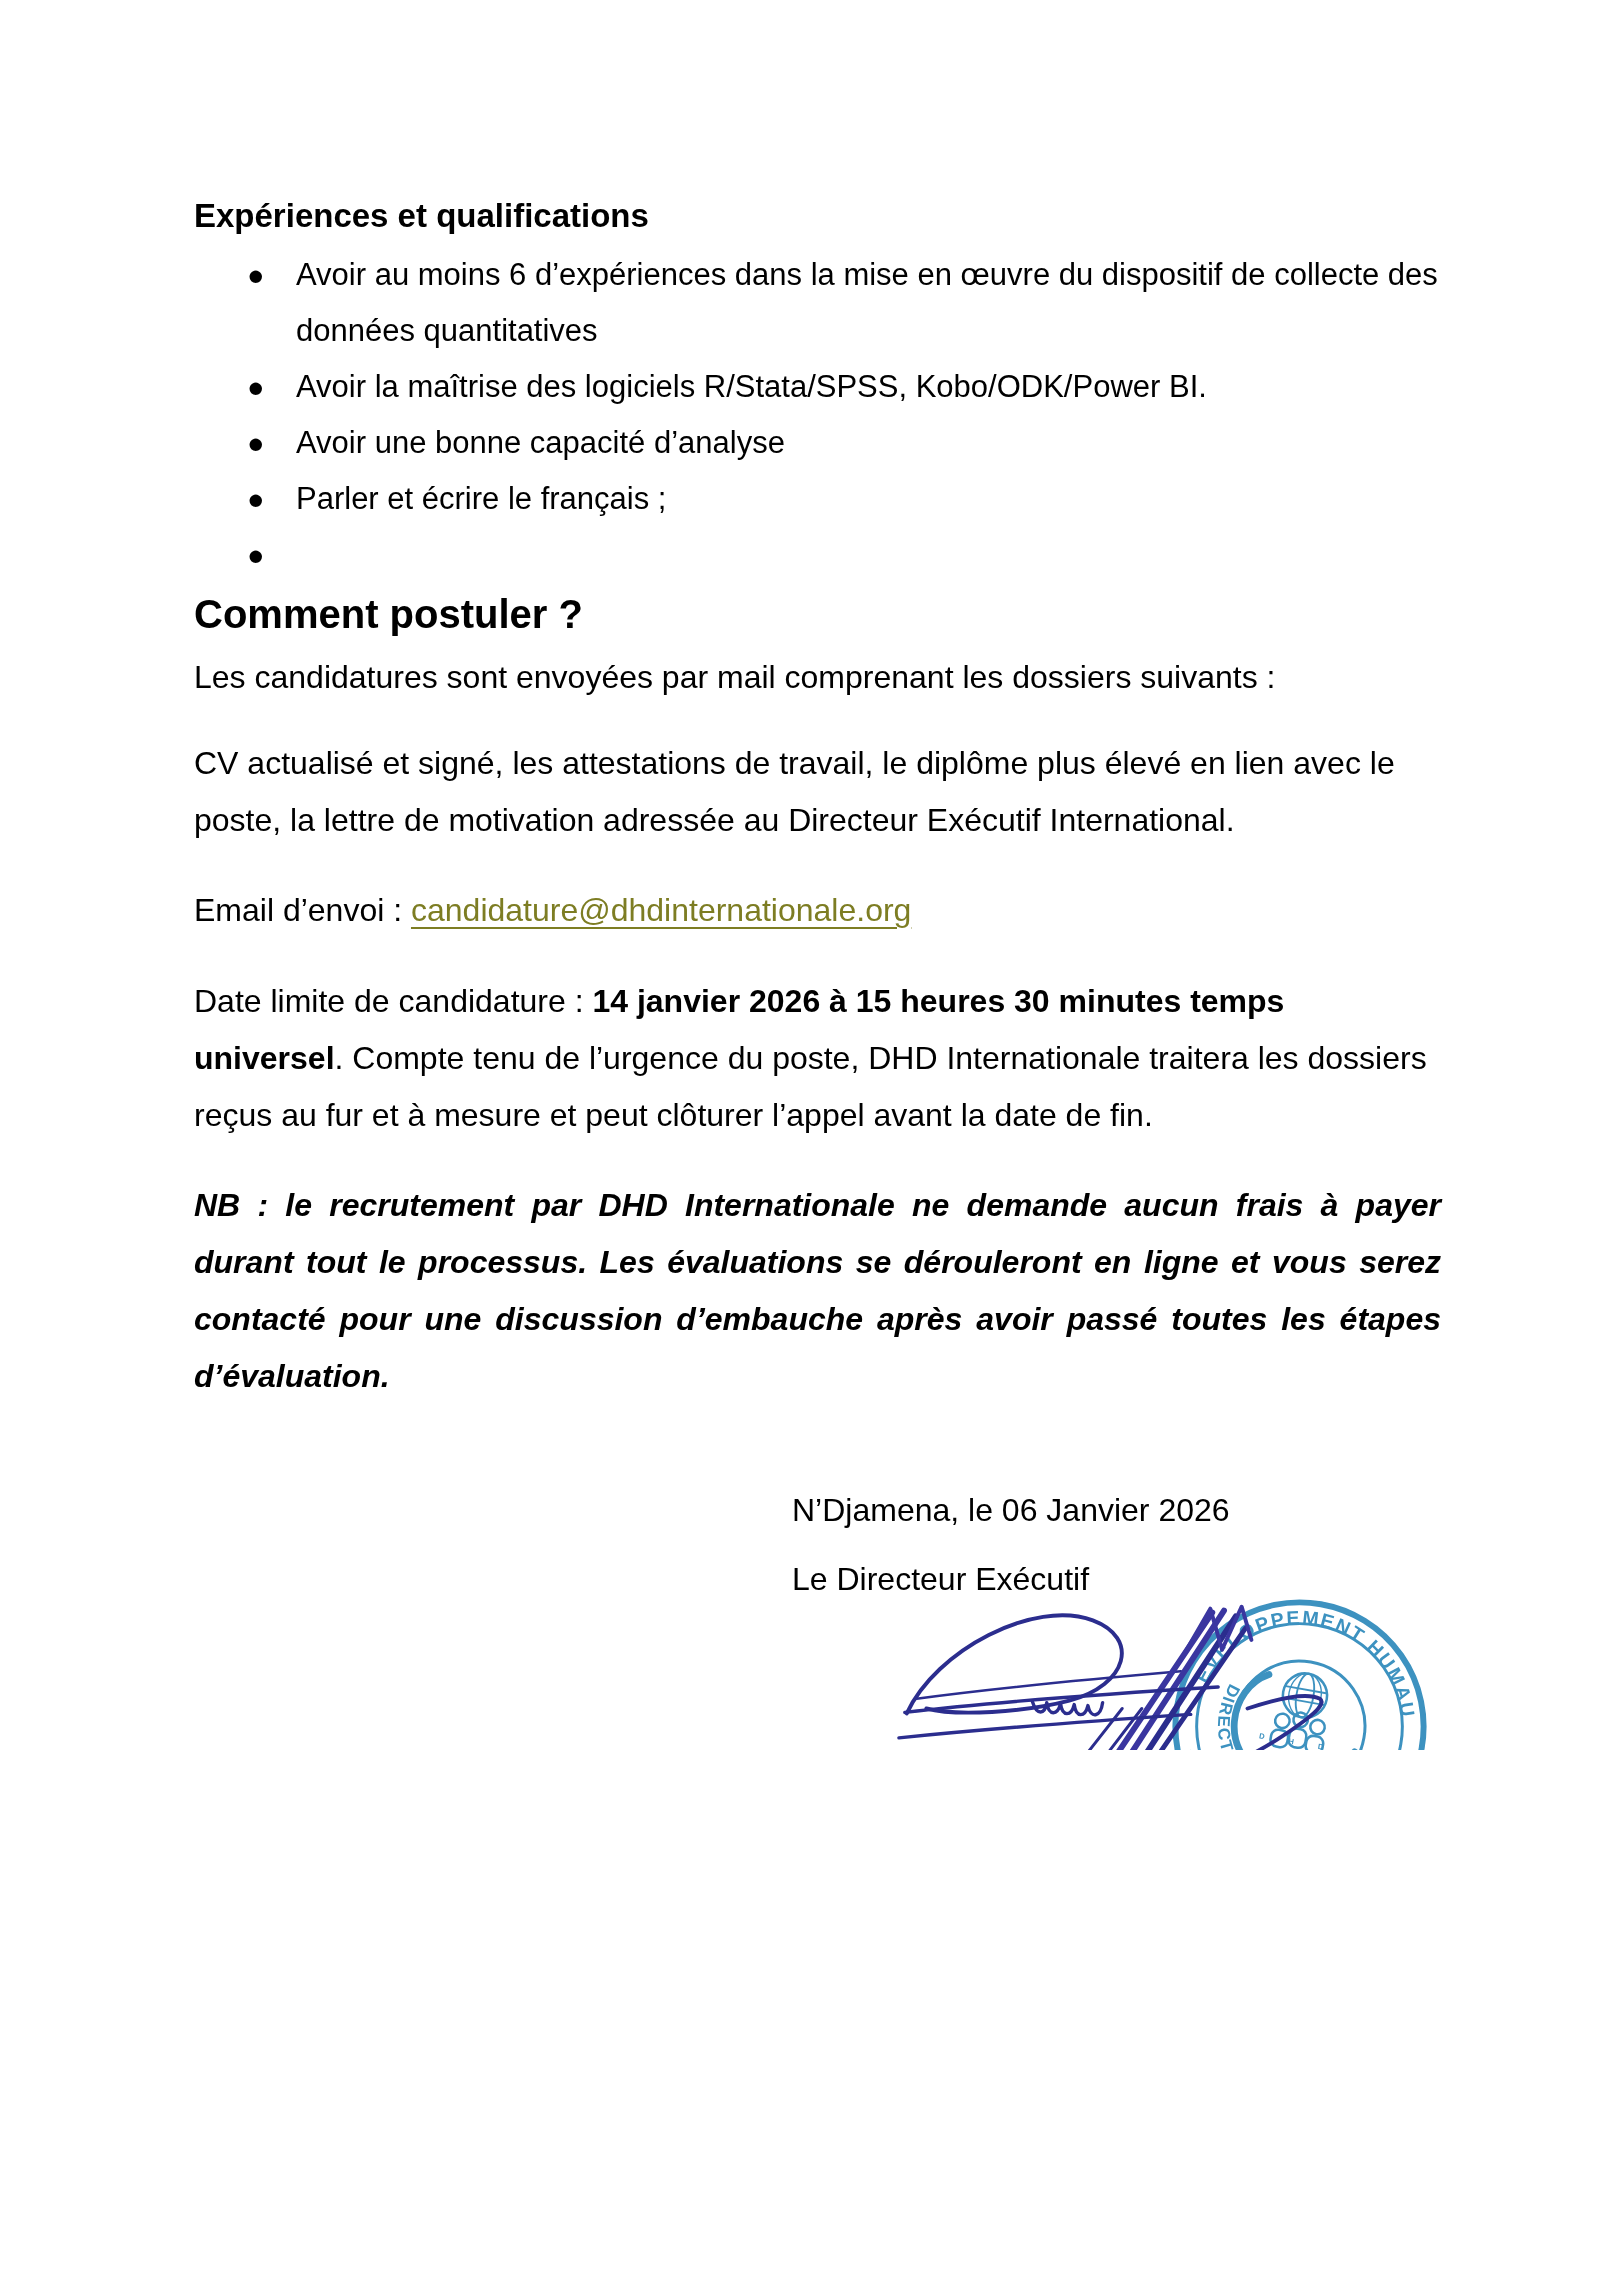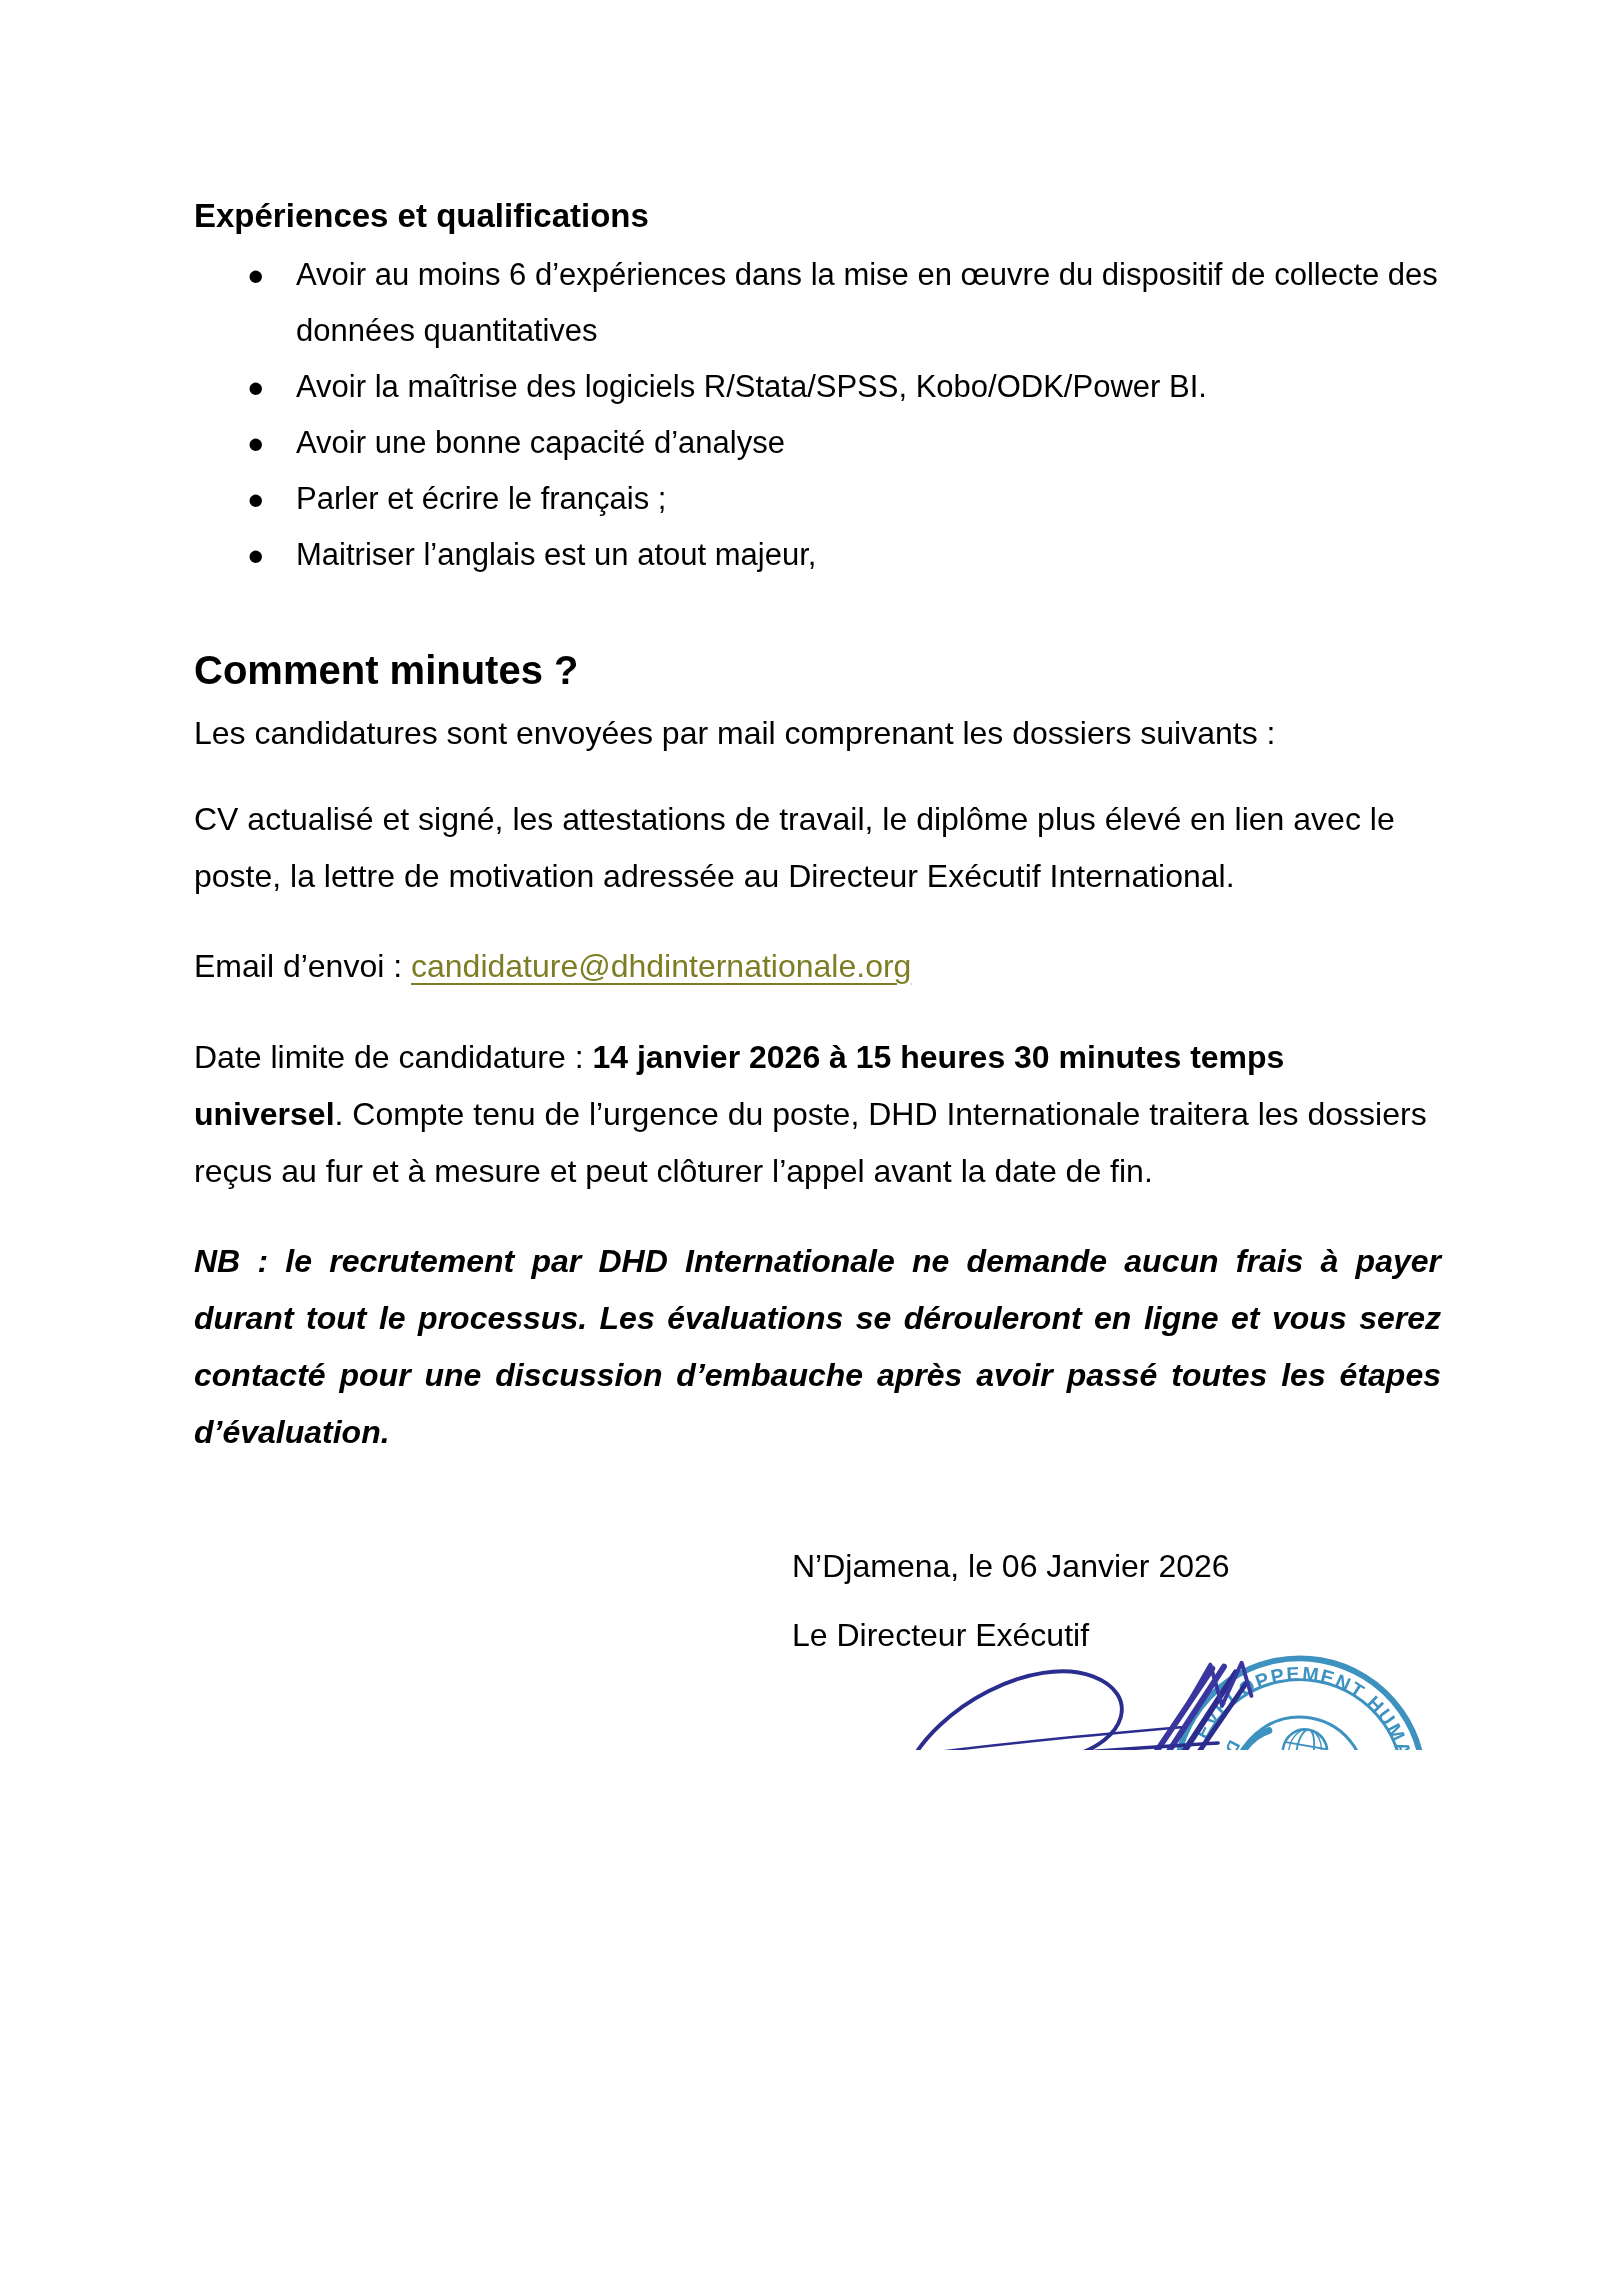--- a/index.html
+++ b/index.html
@@ -93,25 +93,24 @@
       <li>
         <span class="dot">●</span>
         <span>Avoir une bonne capacité d’analyse</span>
       </li>
       <li>
         <span class="dot">●</span>
         <span>Parler et écrire le français ;</span>
       </li>
       <li>
         <span class="dot">●</span>
-        <span>Maitriser l’anglais est un atout majeur,</span>
       </li>
     </ul>
 
-    <h2 class="apply-heading">Comment minutes ?</h2>
+    <h2 class="apply-heading">Comment postuler ?</h2>
 
     <p class="p-intro">Les candidatures sont envoyées par mail comprenant les dossiers suivants :</p>
 
     <p class="p-docs">CV actualisé et signé, les attestations de travail, le diplôme plus élevé en lien avec le poste, la lettre de motivation adressée au Directeur Exécutif International.</p>
 
     <p class="p-email"><span>Email d’envoi : </span><a class="email-link">candidature@dhdinternationale.org</a></p>
 
     <p class="p-deadline"><span>Date limite de candidature : </span><span class="b">14 janvier 2026 à 15 heures 30 minutes temps universel</span><span>. Compte tenu de l’urgence du poste, DHD Internationale traitera les dossiers reçus au fur et à mesure et peut clôturer l’appel avant la date de fin.</span></p>
 
     <p class="p-nb">NB : le recrutement par DHD Internationale ne demande aucun frais à payer durant tout le processus. Les évaluations se dérouleront en ligne et vous serez contacté pour une discussion d’embauche après avoir passé toutes les étapes d’évaluation.</p>

